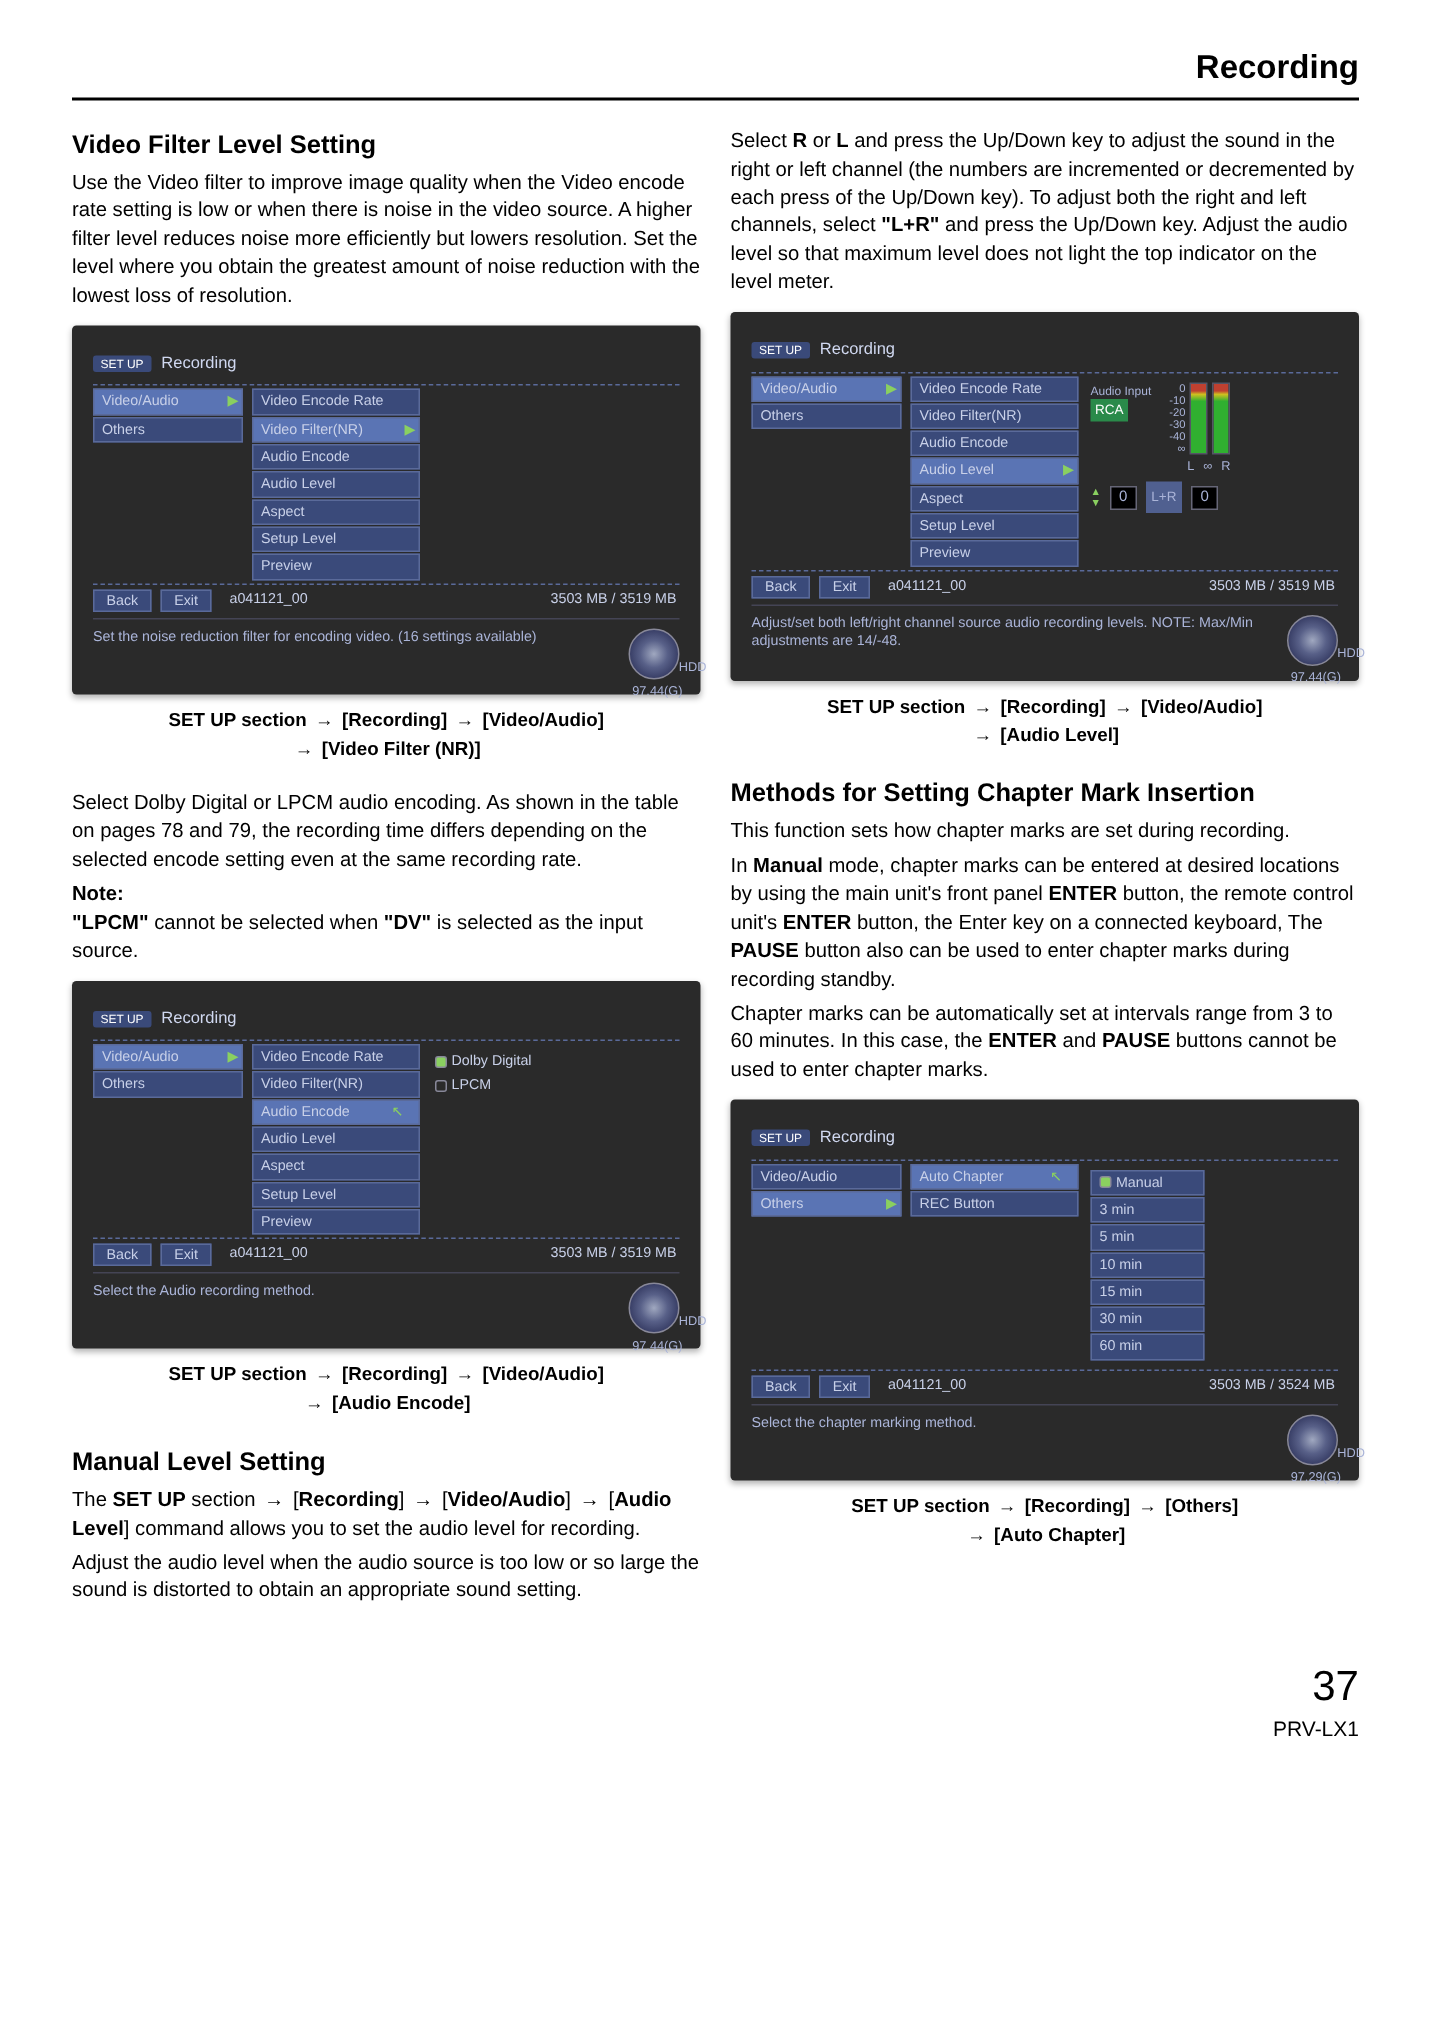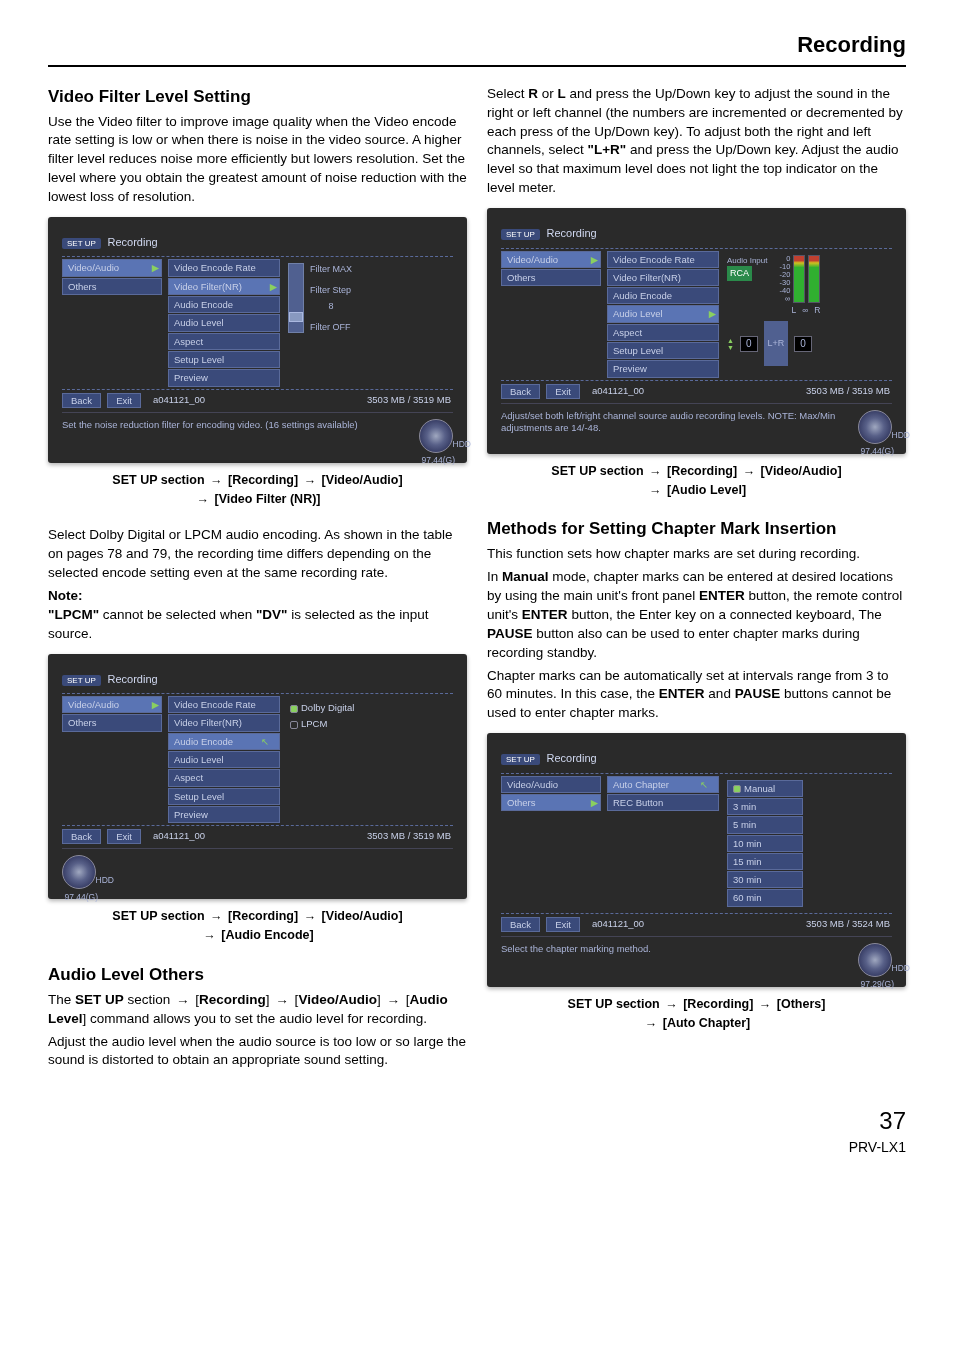--- a/index.html
+++ b/index.html
@@ -174,35 +174,35 @@
     background:#8899c0;
     border:1px solid #aab8e0;
   }
   .filter-scale .labels { display:flex; flex-direction:column; justify-content:space-between; height:70px; }
   .filter-scale .bigval { text-align:center; margin-top:4px; }
 
   
   .meter-block { font-size:8.5px; color:#aab4d8; }
   .meter-controls { display:flex; gap:6px; align-items:center; margin-top:4px; }
   .lvl-box { background:#000; border:1px solid #667; padding:0 5px; font-size:10px; }
-  .lr-btn { background:#506090; padding:16px 4px; font-size:9px; }
+  .lr-btn { background:#506090; padding:4px 4px; font-size:9px; }
   .arrows-v { display:inline-flex; flex-direction:column; font-size:7px; line-height:7px; color:#8ad060; }
   .rca-badge { background:#2a8a4a; color:#fff; padding:1px 3px; font-size:9px; display:inline-block; }
   .audio-input-label { font-size:8px; margin-right:4px; }
 
   
   .radio { display:inline-block; width:8px; height:8px; border:1px solid #889; border-radius:2px; margin-right:3px; vertical-align:middle; }
   .radio.on { background:#8ad060; }
   .opt { padding:1px 2px; font-size:9.5px; white-space:nowrap; }
 
   .page-number {
     text-align: right;
     margin-top: 30px;
   }
-  .page-number .pn { font-size: 24px; }
+  .page-number .pn { font-size: 28px; }
   .page-number .model { font-size: 14px; display:block; }
   .page-number .lang { font-size: 10px; display:block; }
 
   
   .shot + .breadcrumb { margin-top: 8px; }
 </style>
 </head>
 <body>
 
 <div class="page-header">Recording</div>
@@ -226,32 +226,20 @@
         </div>
         <div class="shot-col mid">
           <div class="menu-item">Video Encode Rate</div>
           <div class="menu-item sel"><span>Video Filter(NR)</span><span class="caret">▶</span></div>
           <div class="menu-item">Audio Encode</div>
           <div class="menu-item">Audio Level</div>
           <div class="menu-item">Aspect</div>
           <div class="menu-item">Setup Level</div>
           <div class="menu-item">Preview</div>
         </div>
-        <div class="shot-col right">
-          <div class="filter-scale">
-            <div class="rail">
-                <div class="thumb"></div>
-              </div>
-            <div class="labels">
-              <span>Filter MAX</span>
-              <span><span>Filter Step</span><div class="bigval">8</div></span>
-              <span>Filter OFF</span>
-            </div>
-          </div>
-        </div>
       </div>
       <div class="shot-footbar">
         <span class="btn">Back</span>
         <span class="btn">Exit</span>
         <span class="fname">a041121_00</span>
         <span class="cap">3503 MB / 3519 MB</span>
       </div>
       <div class="shot-help">
         <div class="text">Set the noise reduction filter for encoding video.
 (16 settings available)</div>
@@ -300,36 +288,37 @@
           <div class="opt"><span class="radio"></span><span>LPCM</span></div>
         </div>
       </div>
       <div class="shot-footbar">
         <span class="btn">Back</span>
         <span class="btn">Exit</span>
         <span class="fname">a041121_00</span>
         <span class="cap">3503 MB / 3519 MB</span>
       </div>
       <div class="shot-help">
+        <div class="text">Select the Audio recording method.</div>
         <div style="position:relative">
           <div class="disc"></div>
           <span class="hdd-label">HDD</span>
           <span class="disc-label">97.44(G)</span>
         </div>
       </div>
     </div>
 
     <div class="breadcrumb">
       <span>SET UP section</span> <span class="arrow">→</span>
       <span>[Recording]</span> <span class="arrow">→</span>
       <span>[Video/Audio]</span><br>
       <span class="arrow">→</span> <span>[Audio Encode]</span>
     </div>
 
-    <h2>Audio Level Others</h2>
+    <h2>Manual Level Setting</h2>
     <p>
       <span>The </span><span class="bold">SET UP</span><span> section </span><span class="arrow">→</span> [<span class="bold">Recording</span><span>] </span><span class="arrow">→</span> [<span class="bold">Video/Audio</span><span>] </span><span class="arrow">→</span> [<span class="bold">Audio Level</span><span>] command allows you to set the audio level for recording.</span>
     </p>
     <p>Adjust the audio level when the audio source is too low or so large the sound is distorted to obtain an appropriate sound setting.</p>
 
   </div>
 
   <div class="col">
 
     <p>

